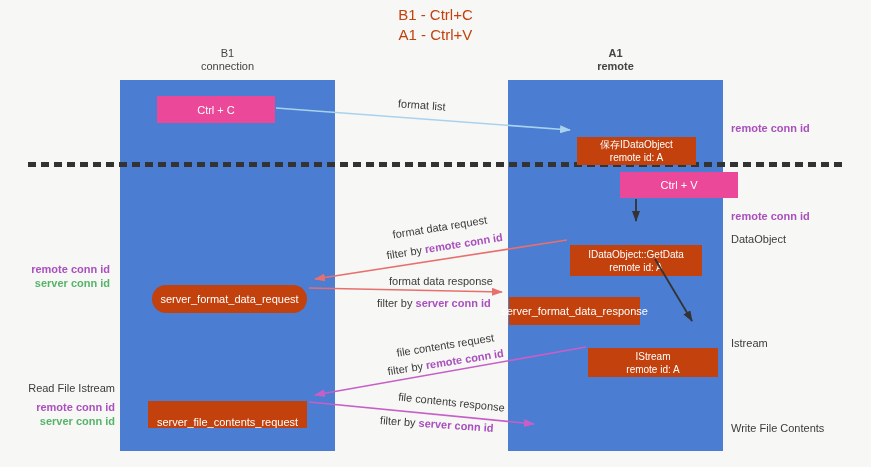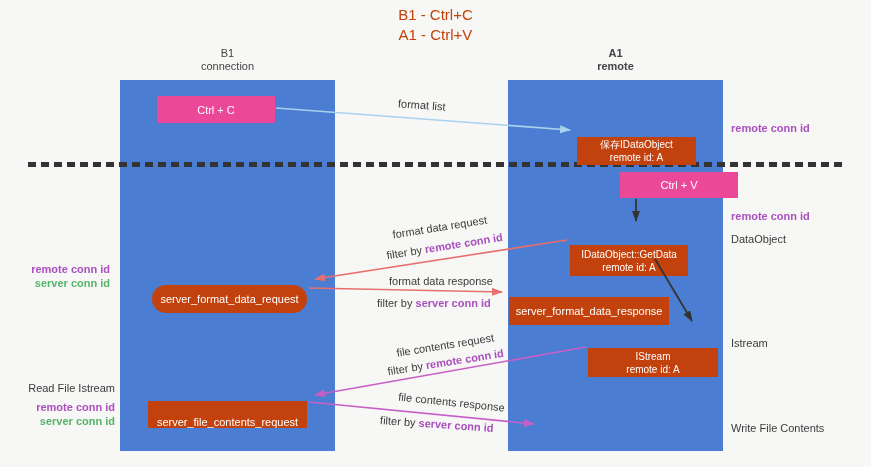--- a/index.html
+++ b/index.html
@@ -76,30 +76,30 @@
 
   <div class="box orange fs10" style="left:577px; top:119px; width:119px; height:28px;">
     <div class="l1">保存IDataObject</div>
     <div class="l2">remote id: A</div>
   </div>
 
   <div class="box green fs11" style="left:576px; top:172px; width:118px; height:26px;margin-left:44px;">
     <div>Ctrl + V</div>
   </div>
 
-  <div class="box orange fs10" style="left:570px; top:227px; width:118px; height:31px;text-align:right;">
+  <div class="box orange fs10" style="left:570px; top:227px; width:132px; height:31px;text-align:right;">
     <div class="l1">IDataObject::GetData</div>
     <div class="l2">remote id: A</div>
   </div>
 
   <div class="box orange fs11" style="left:152px; top:267px; width:155px; height:28px;border-radius:14px;">
     <div>server_format_data_request</div>
   </div>
 
-  <div class="box orange fs11" style="left:509px; top:279px; width:160px; height:28px;">
+  <div class="box orange fs11" style="left:509px; top:279px; width:131px; height:28px;">
     <div>server_format_data_response</div>
   </div>
 
   <div class="box orange fs10" style="left:588px; top:330px; width:130px; height:29px;">
     <div class="l1">IStream</div>
     <div class="l2">remote id: A</div>
   </div>
 
   <div class="box orange fs11" style="left:148px; top:383px; width:159px; height:27px;justify-content:flex-end;">
     <div>server_file_contents_request</div>

